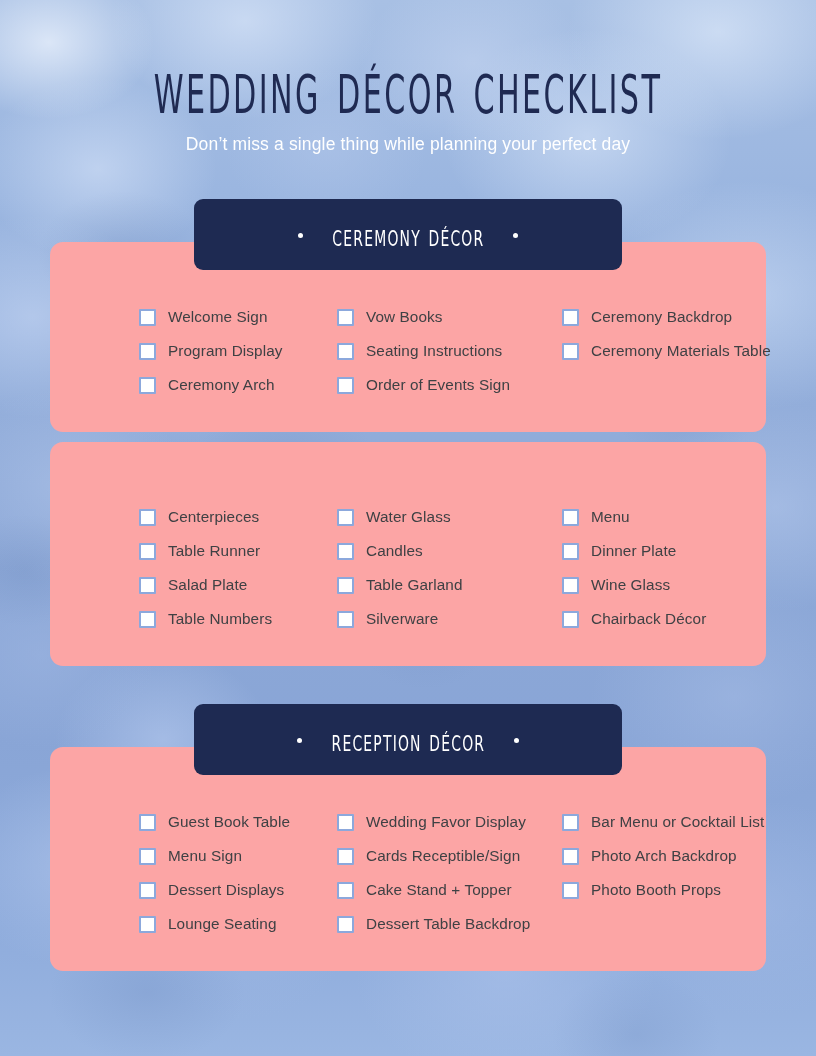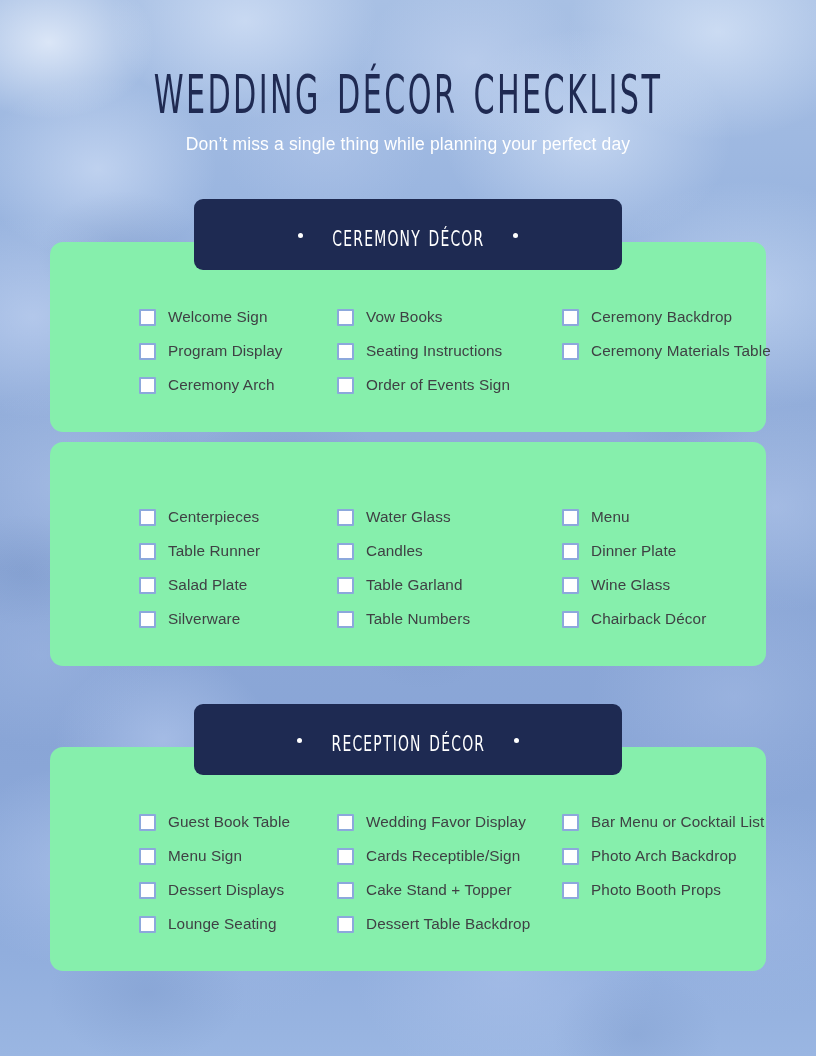--- a/index.html
+++ b/index.html
@@ -131,21 +131,21 @@
     font-weight: 400;
     transform: scaleX(0.86) scaleY(1.22);
     white-space: nowrap;
   }
 
   .section-card {
     position: relative;
     z-index: 2;
     width: 716px;
     margin: -28px auto 0;
-    background: #86efac;
+    background: #fca5a5;
     border-radius: 13px;
     padding: 58px 0 30px;
   }
 
   .items-grid {
     display: grid;
     grid-template-columns: 198px 225px 1fr;
     padding-left: 89px;
     padding-right: 20px;
     row-gap: 0;
@@ -271,25 +271,25 @@
             <div class="check-item">
               <span class="checkbox"></span>
               <span class="check-label">Table Garland</span>
             </div>
             <div class="check-item">
               <span class="checkbox"></span>
               <span class="check-label">Wine Glass</span>
             </div>
             <div class="check-item">
               <span class="checkbox"></span>
+              <span class="check-label">Table Numbers</span>
+            </div>
+            <div class="check-item">
+              <span class="checkbox"></span>
               <span class="check-label">Silverware</span>
-            </div>
-            <div class="check-item">
-              <span class="checkbox"></span>
-              <span class="check-label">Table Numbers</span>
             </div>
             <div class="check-item">
               <span class="checkbox"></span>
               <span class="check-label">Chairback Décor</span>
             </div>
           </div>
         </div>
       </div>
       <div class="section section-reception">
         <div class="section-badge">

